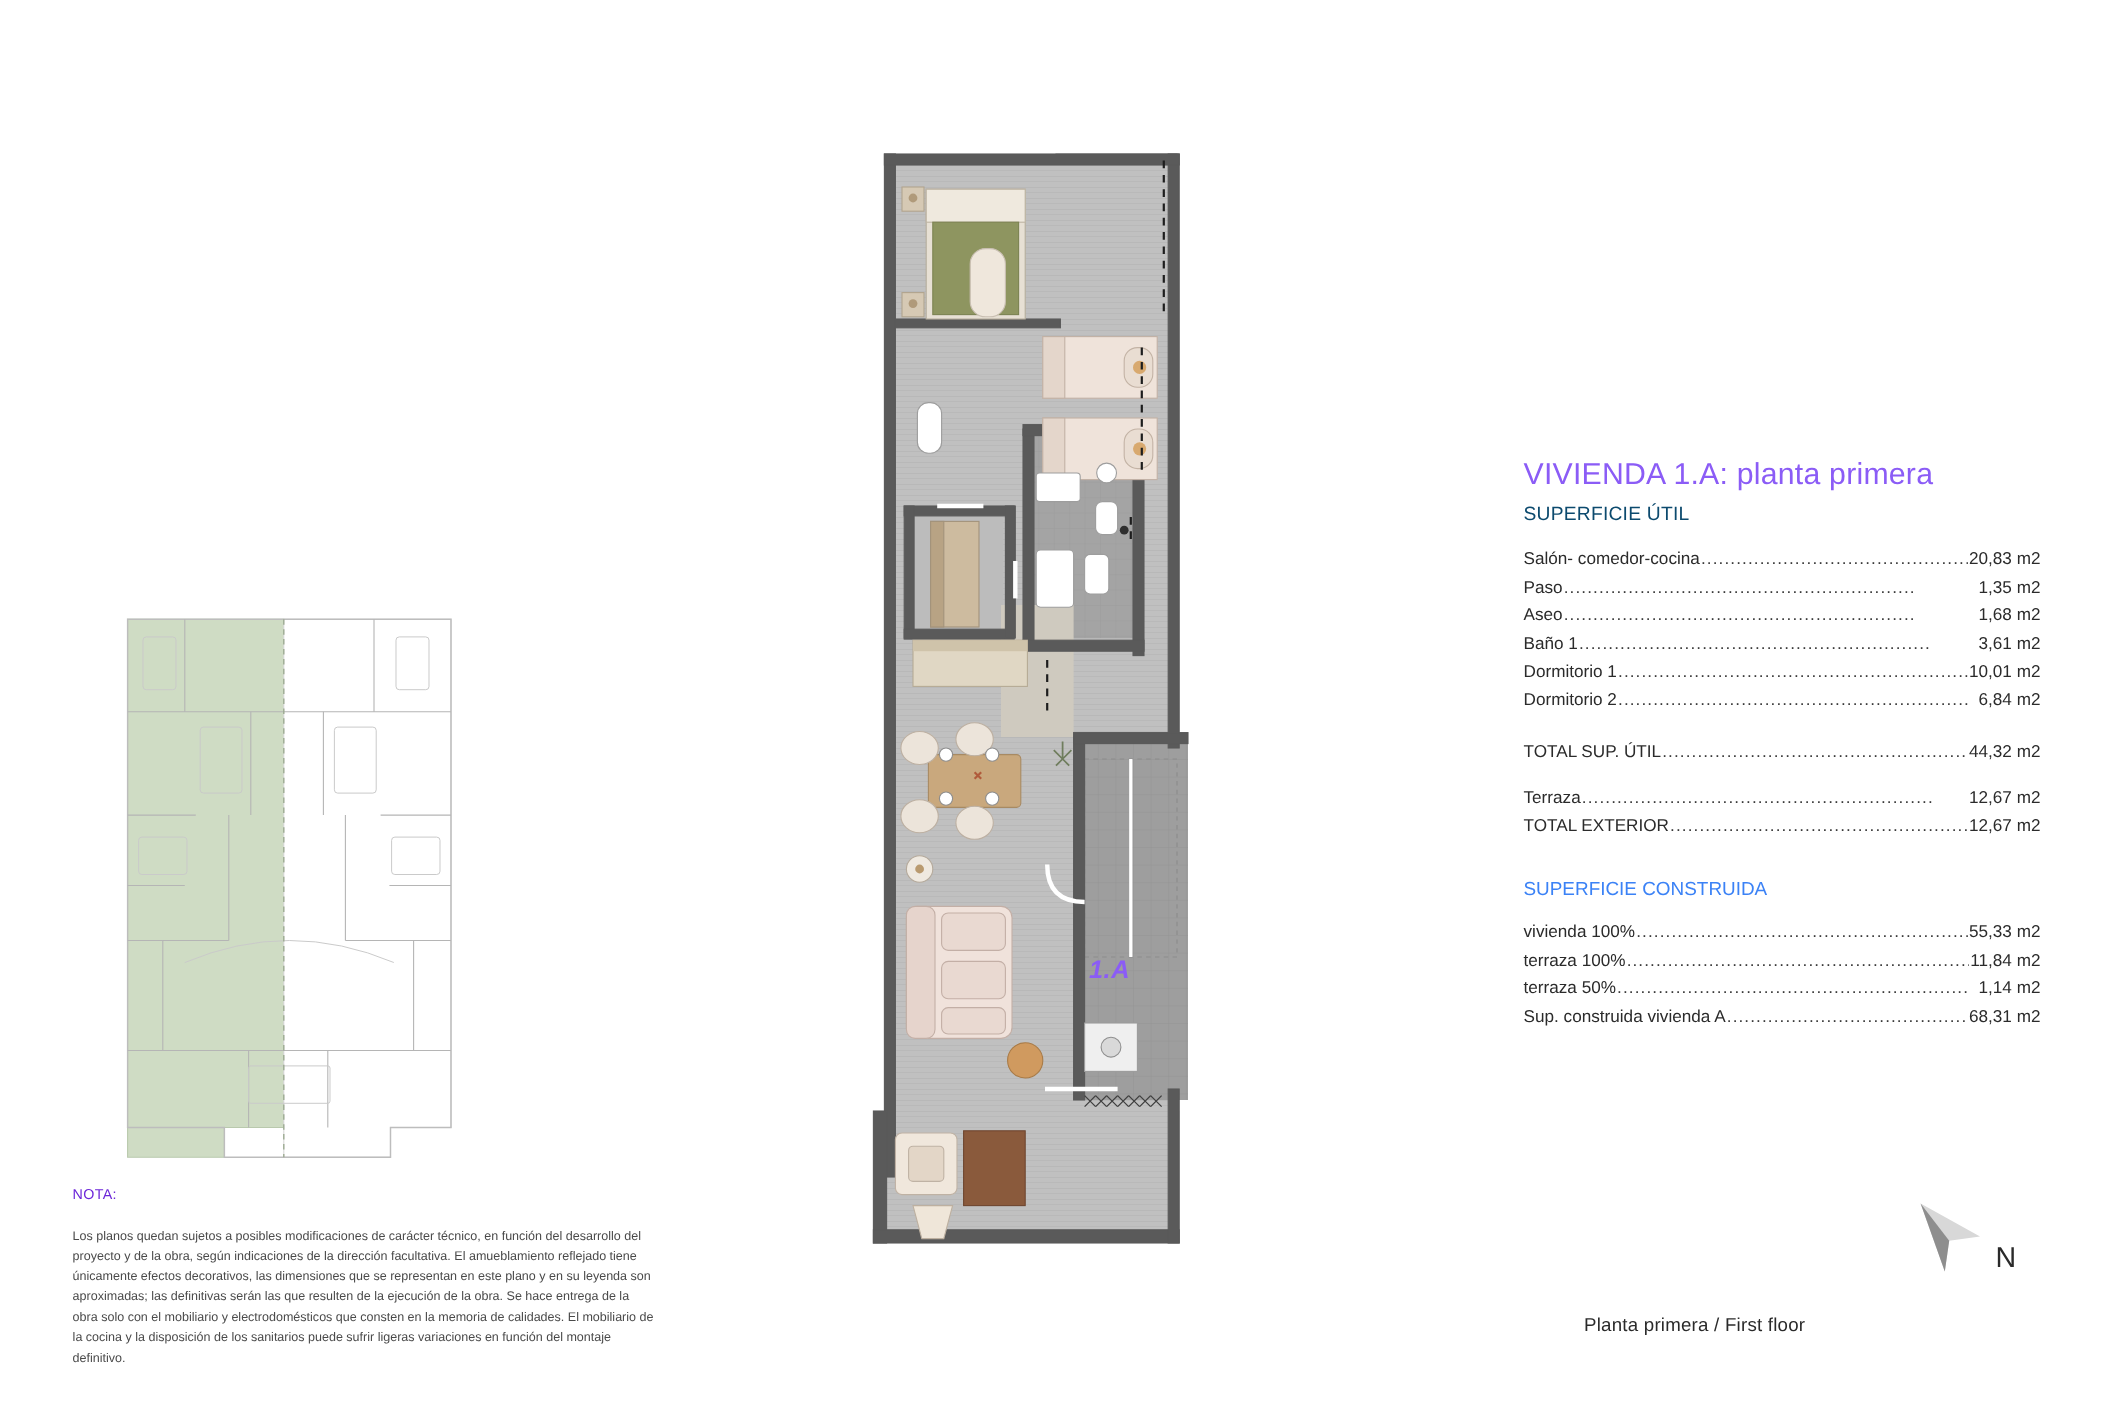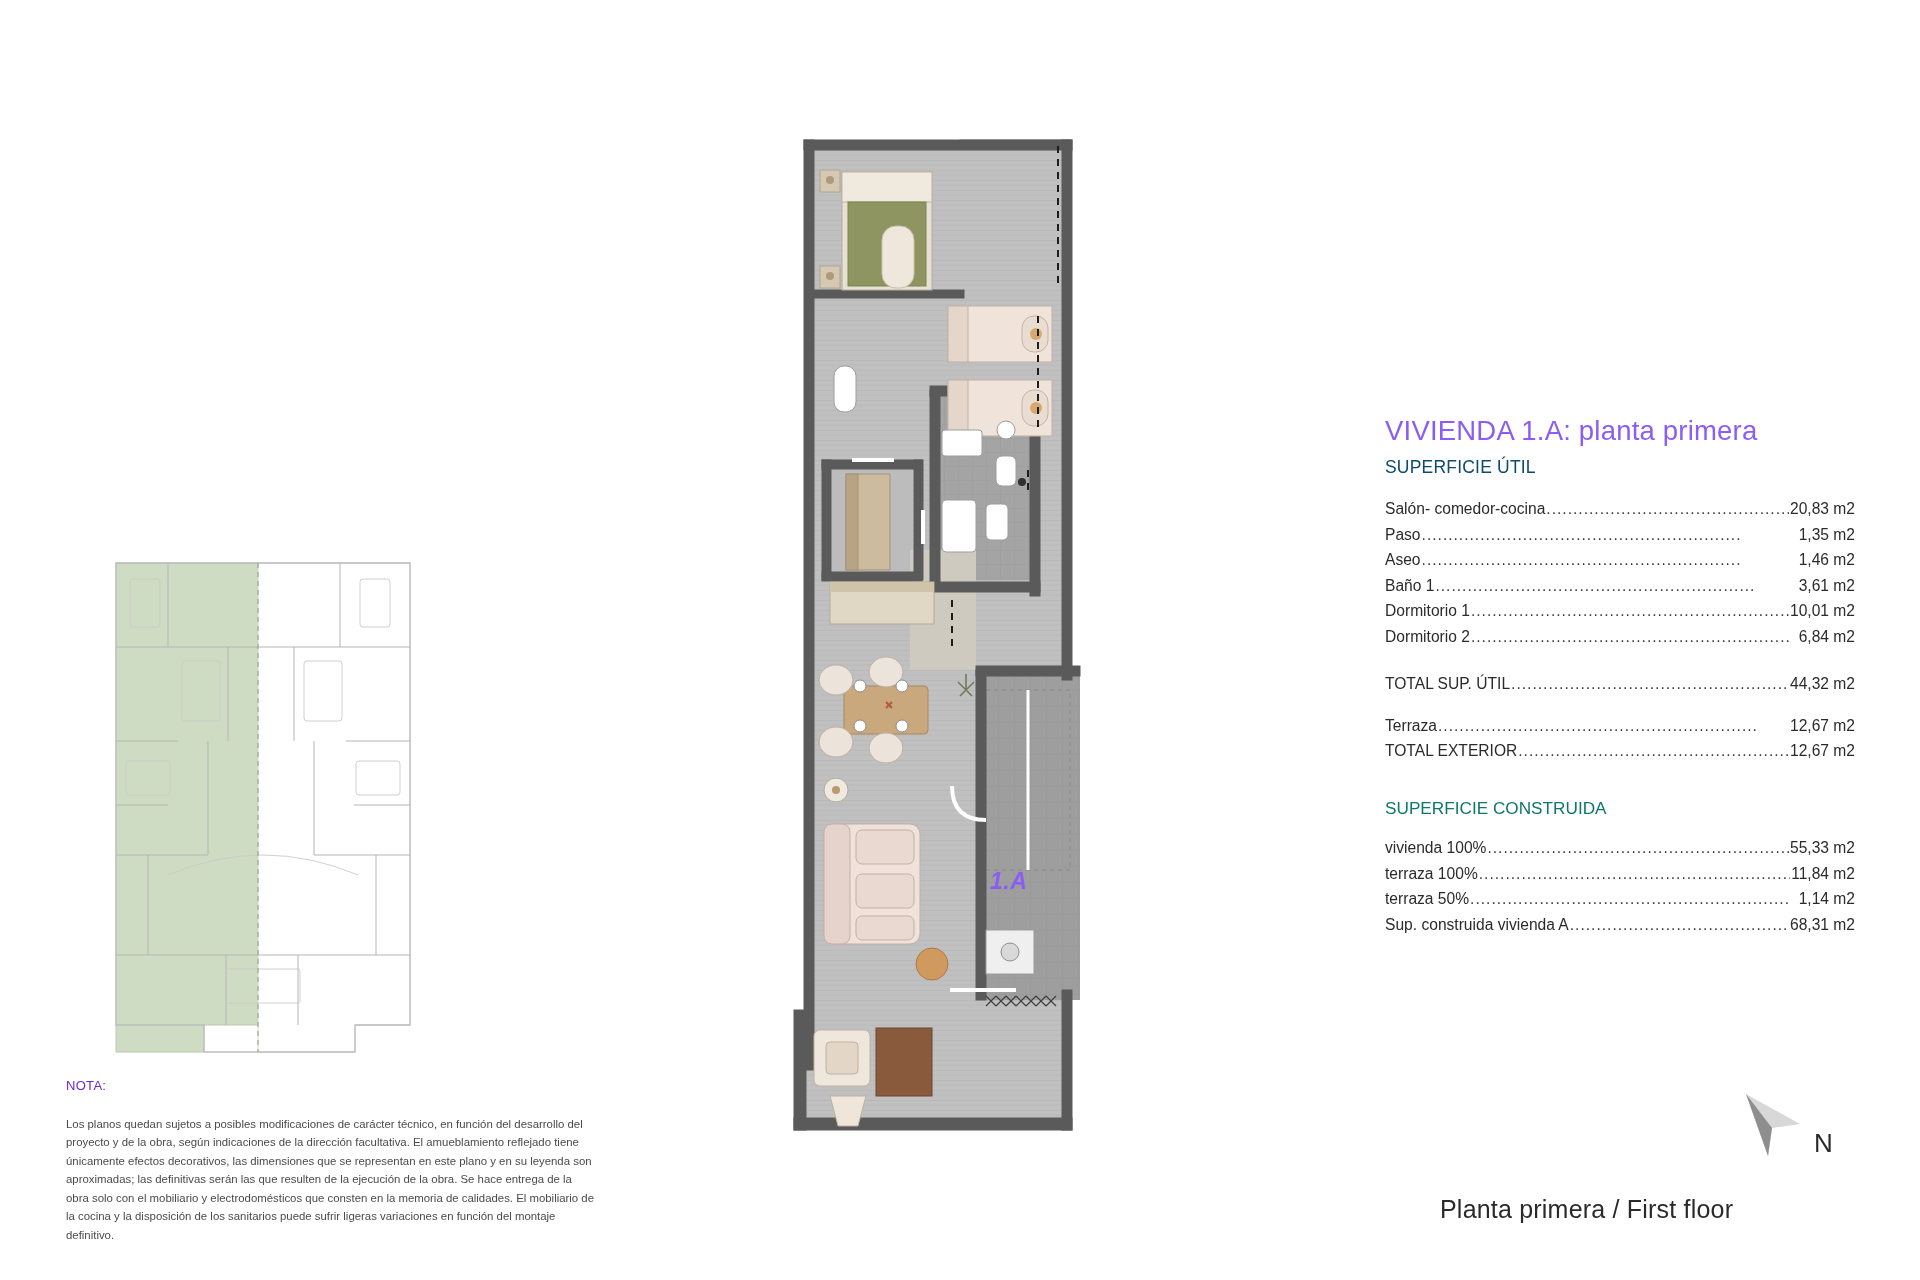--- a/index.html
+++ b/index.html
@@ -59,30 +59,30 @@
   }
   .row .lbl{flex:0 0 auto;}
   .row .dots{
     flex:1 1 auto;overflow:hidden;white-space:nowrap;
     letter-spacing:1px;color:#3a3a3a;margin:0 1px;
   }
   .row .val{flex:0 0 auto;}
   .gap-lg{height:22px;}
   .gap-md{height:16px;}
   .sub-head{
-    font-size:17.2px;font-weight:400;color:#0f766e;margin:38px 0 20px 0;
+    font-size:17.2px;font-weight:400;color:#3b82f6;margin:38px 0 20px 0;
   }
 
   
   .north{
     position:absolute;left:1742px;top:1090px;width:110px;height:80px;
   }
   .footer-title{
     position:absolute;left:1440px;top:1195px;
-    font-size:25px;font-weight:400;color:#2a2a2a;letter-spacing:.2px;
+    font-size:17px;font-weight:400;color:#2a2a2a;letter-spacing:.2px;
     white-space:nowrap;
   }
 </style>
 </head>
 <body>
 
 <div class="sheet">
 
   <div class="keyplan">
     <svg class="kp-svg" width="310" height="515" viewBox="0 0 310 515">
@@ -308,21 +308,21 @@
         <span class="val">20,83 m2</span>
       </div>
       <div class="row">
         <span class="lbl">Paso</span>
         <span class="dots">............................................................</span>
         <span class="val">1,35 m2</span>
       </div>
       <div class="row">
         <span class="lbl">Aseo</span>
         <span class="dots">............................................................</span>
-        <span class="val">1,46 m2</span>
+        <span class="val">1,68 m2</span>
       </div>
       <div class="row">
         <span class="lbl">Baño 1</span>
         <span class="dots">............................................................</span>
         <span class="val">3,61 m2</span>
       </div>
       <div class="row">
         <span class="lbl">Dormitorio 1</span>
         <span class="dots">............................................................</span>
         <span class="val">10,01 m2</span>

